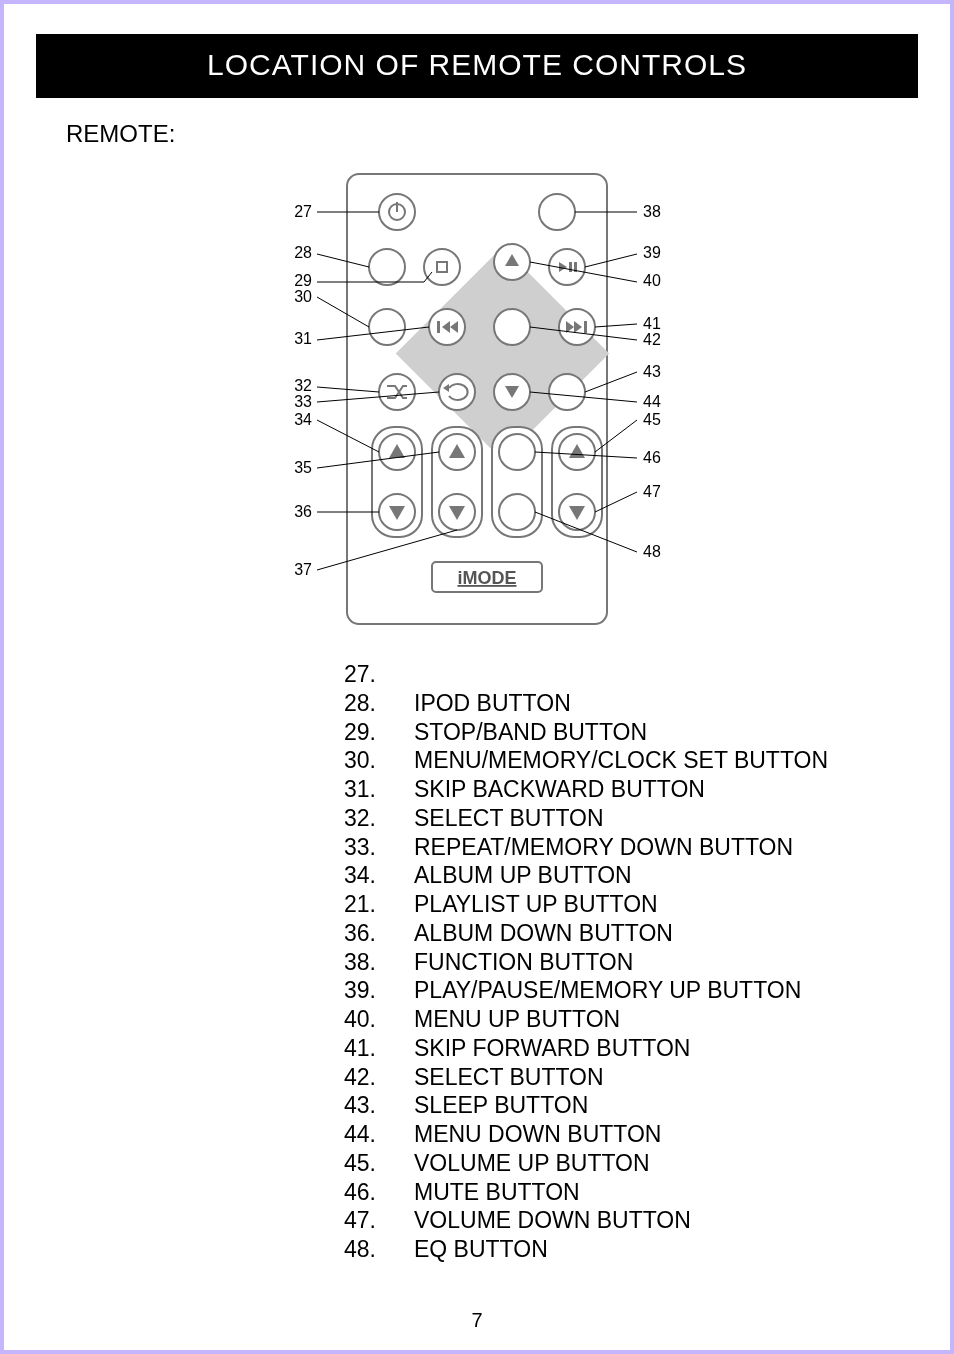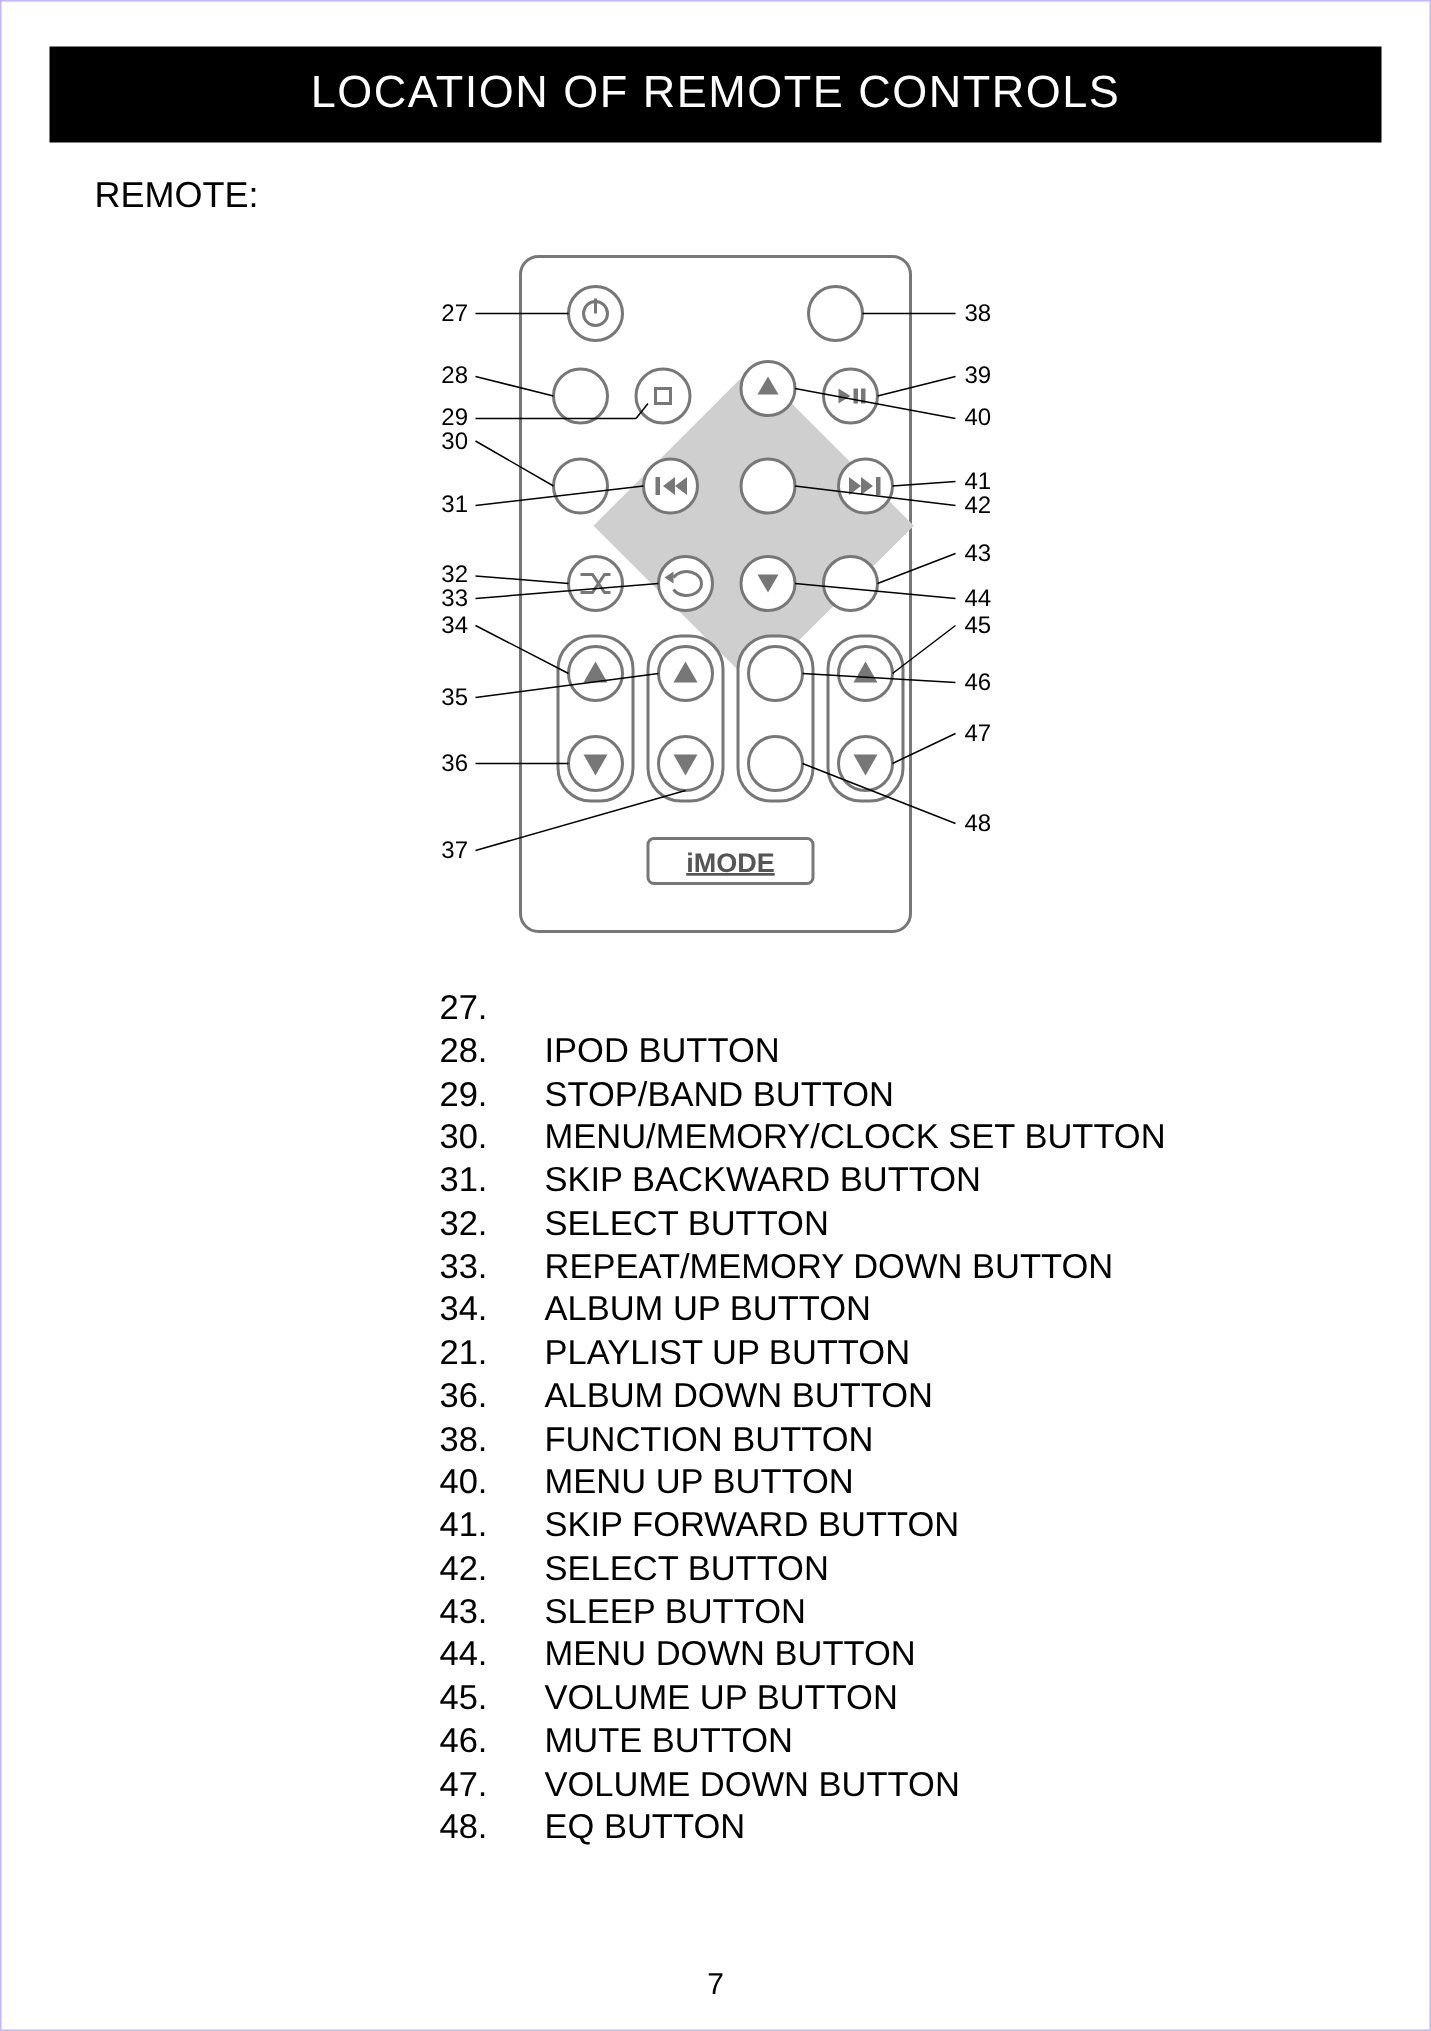--- a/index.html
+++ b/index.html
@@ -6,21 +6,21 @@
     margin: 0;
     padding: 0;
     background: #fff;
     font-family: Arial, Helvetica, sans-serif;
     color: #000;
   }
   .page {
     width: 954px;
     height: 1354px;
     box-sizing: border-box;
-    border: 1px solid #c4b5fd;
+    border: 4px solid #c4b5fd;
     position: relative;
     padding: 30px 32px 20px 32px;
   }
   .header-bar {
     background: #000;
     color: #fff;
     text-align: center;
     font-size: 30px;
     letter-spacing: 1px;
     padding: 14px 8px 16px 8px;
@@ -33,21 +33,21 @@
   .diagram-wrap {
     width: 640px;
     margin: 0 auto 18px auto;
   }
   .diagram-wrap svg { display: block; }
   .list-wrap {
     margin-left: 260px;
     font-size: 23px;
     line-height: 1.25;
   }
-  .list-row { display: flex; }
+  .list-row { display: flex; margin-left: 48px; }
   .list-num { width: 70px; }
   .page-num {
     position: absolute;
     bottom: 18px;
     left: 0; right: 0;
     text-align: center;
     font-size: 20px;
   }
 </style>
 </head>
@@ -268,20 +268,24 @@
       </div>
       <div class="list-row">
         <span class="list-num">36.</span>
         <span>ALBUM DOWN BUTTON</span>
       </div>
       <div class="list-row">
         <span class="list-num">38.</span>
         <span>FUNCTION BUTTON</span>
       </div>
       <div class="list-row">
+        <span class="list-num">39.</span>
+        <span>PLAY/PAUSE/MEMORY UP BUTTON</span>
+      </div>
+      <div class="list-row">
         <span class="list-num">40.</span>
         <span>MENU UP BUTTON</span>
       </div>
       <div class="list-row">
         <span class="list-num">41.</span>
         <span>SKIP FORWARD BUTTON</span>
       </div>
       <div class="list-row">
         <span class="list-num">42.</span>
         <span>SELECT BUTTON</span>

